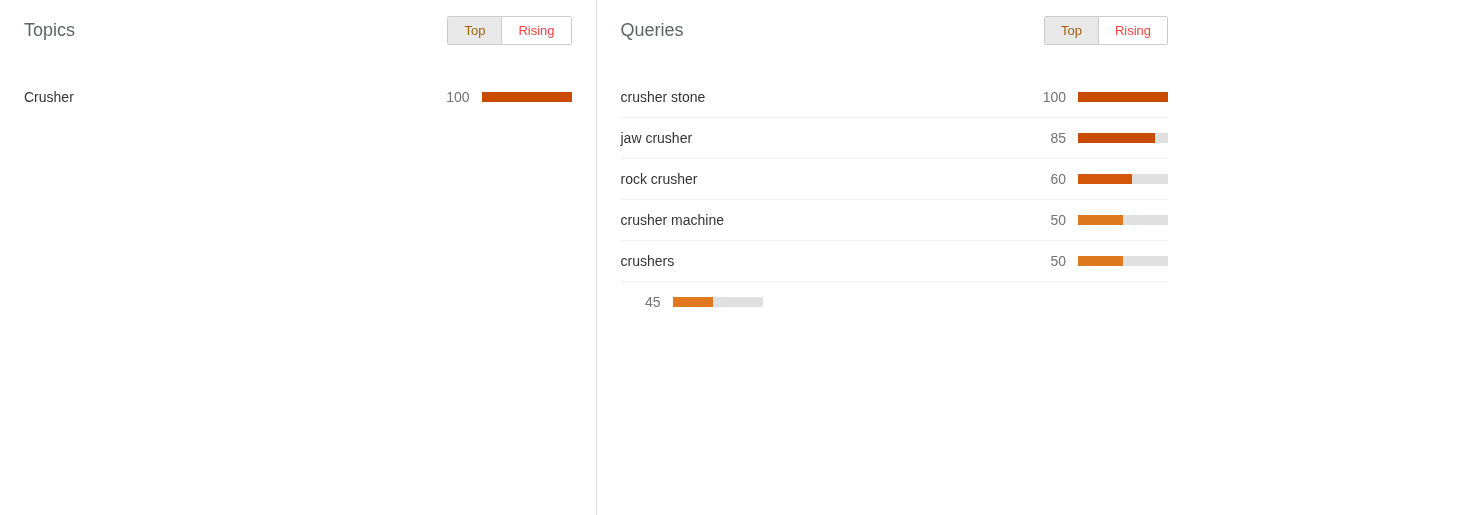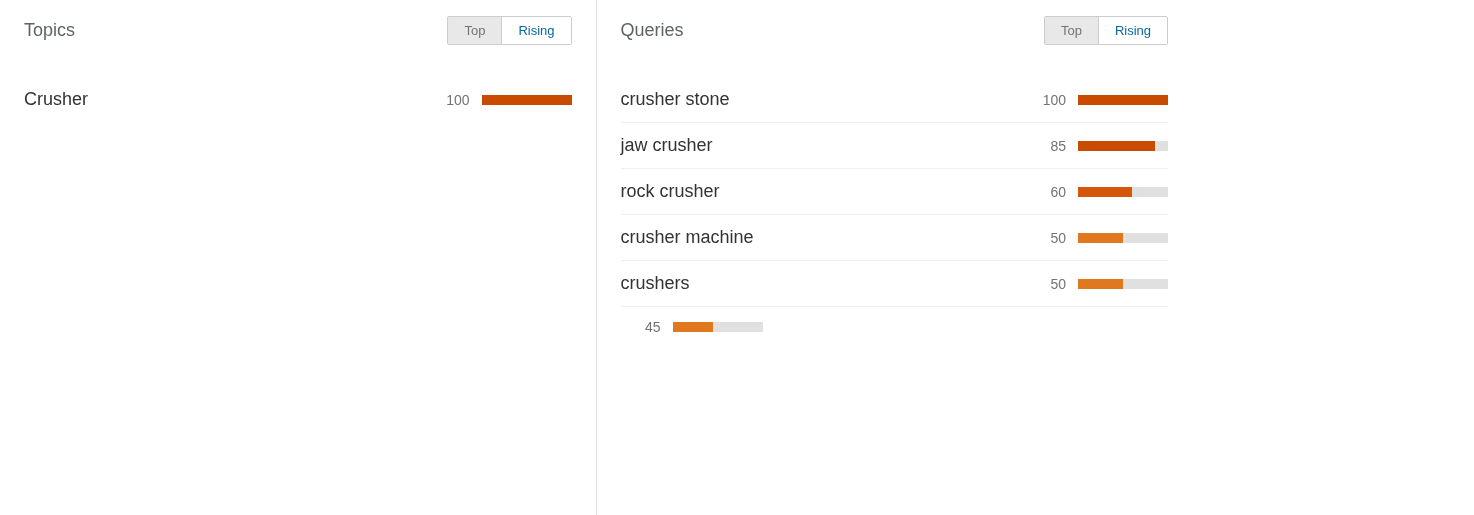--- a/index.html
+++ b/index.html
@@ -40,43 +40,43 @@
       border: 1px solid #ccc;
       border-radius: 2px;
       overflow: hidden;
     }
     .toggle-btn {
       padding: 6px 16px;
       background: #fff;
       border: none;
       cursor: pointer;
       font-size: 13px;
-      color: #0369a1;
+      color: #ef4444;
       outline: none;
     }
     .toggle-btn.active {
       background: #e8e8e8;
       font-weight: 500;
-      color: #737373;
+      color: #a16207;
     }
     .toggle-btn:not(:last-child) {
       border-right: 1px solid #ccc;
     }
     .row {
       display: flex;
       align-items: center;
       padding: 12px 0;
       border-bottom: 1px solid #f0f0f0;
     }
     .row:last-child {
       border-bottom: none;
     }
     .row-label {
       flex: 1;
-      font-size: 18px;
+      font-size: 14px;
       color: #333;
     }
     .row-value {
       width: 40px;
       text-align: right;
       font-size: 14px;
       color: #737373;
       margin-right: 12px;
     }
     .bar-container {

